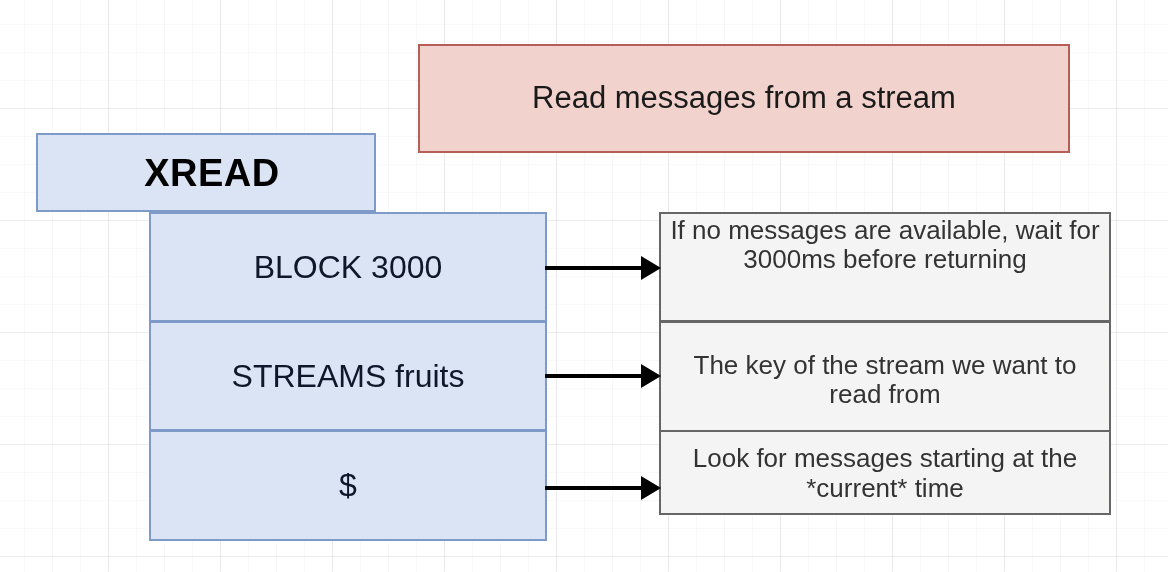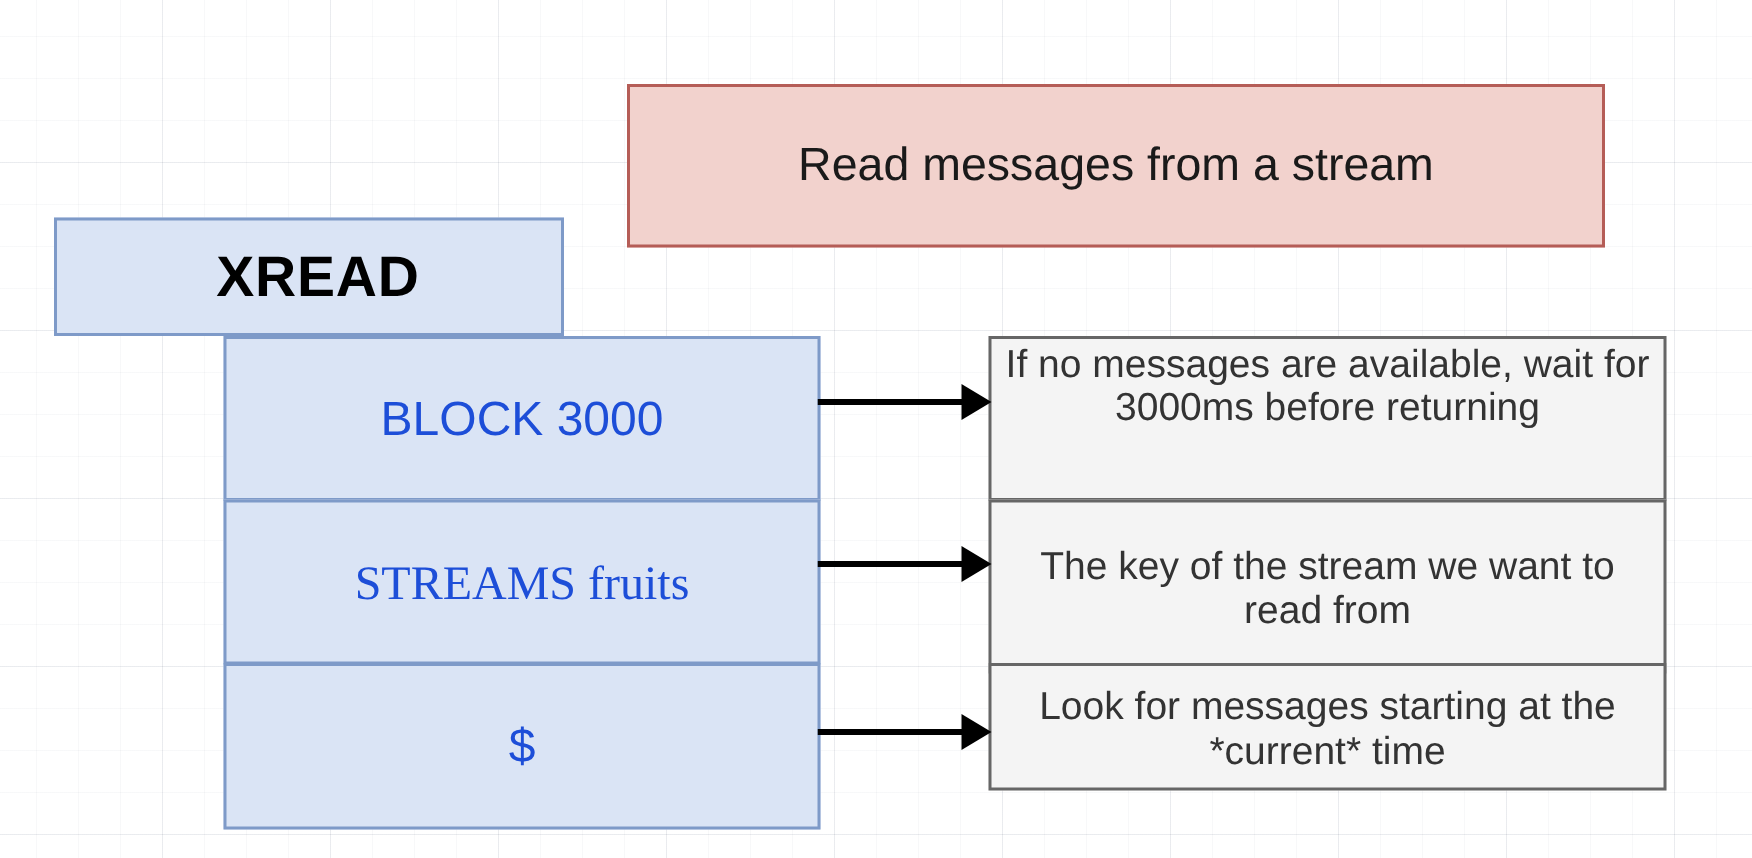--- a/index.html
+++ b/index.html
@@ -27,21 +27,20 @@
     font-family: "Liberation Sans", sans-serif;
   }
 
   .box {
     position: absolute;
     box-sizing: border-box;
     display: flex;
     align-items: center;
     justify-content: center;
     text-align: center;
-    margin-top: 12px;
   }
 
   
   .cmd-box {
     left: 36px;
     top: 133px;
     width: 340px;
     height: 79px;
     background: #dae4f5;
     border: 2px solid #7e9ac8;
@@ -75,26 +74,26 @@
   
   .param-box {
     left: 149px;
     width: 398px;
     background: #dae4f5;
     border: 2px solid #7e9ac8;
     z-index: 3;
   }
   .param-box .label {
     font-size: 32px;
-    color: #1d4ed8;
+    color: #0f172a;
     line-height: 1.15;
     padding: 0 8px;
   }
   .param-1 { top: 212px; height: 110px; }
-  .param-2 { top: 321px; height: 110px; font-family: Liberation Serif, serif; }
+  .param-2 { top: 321px; height: 110px; }
   .param-3 { top: 430px; height: 111px; }
 
   
   .desc-box {
     left: 659px;
     width: 452px;
     background: #f4f4f4;
     border: 2px solid #666666;
     z-index: 3;
     align-items: flex-start;

